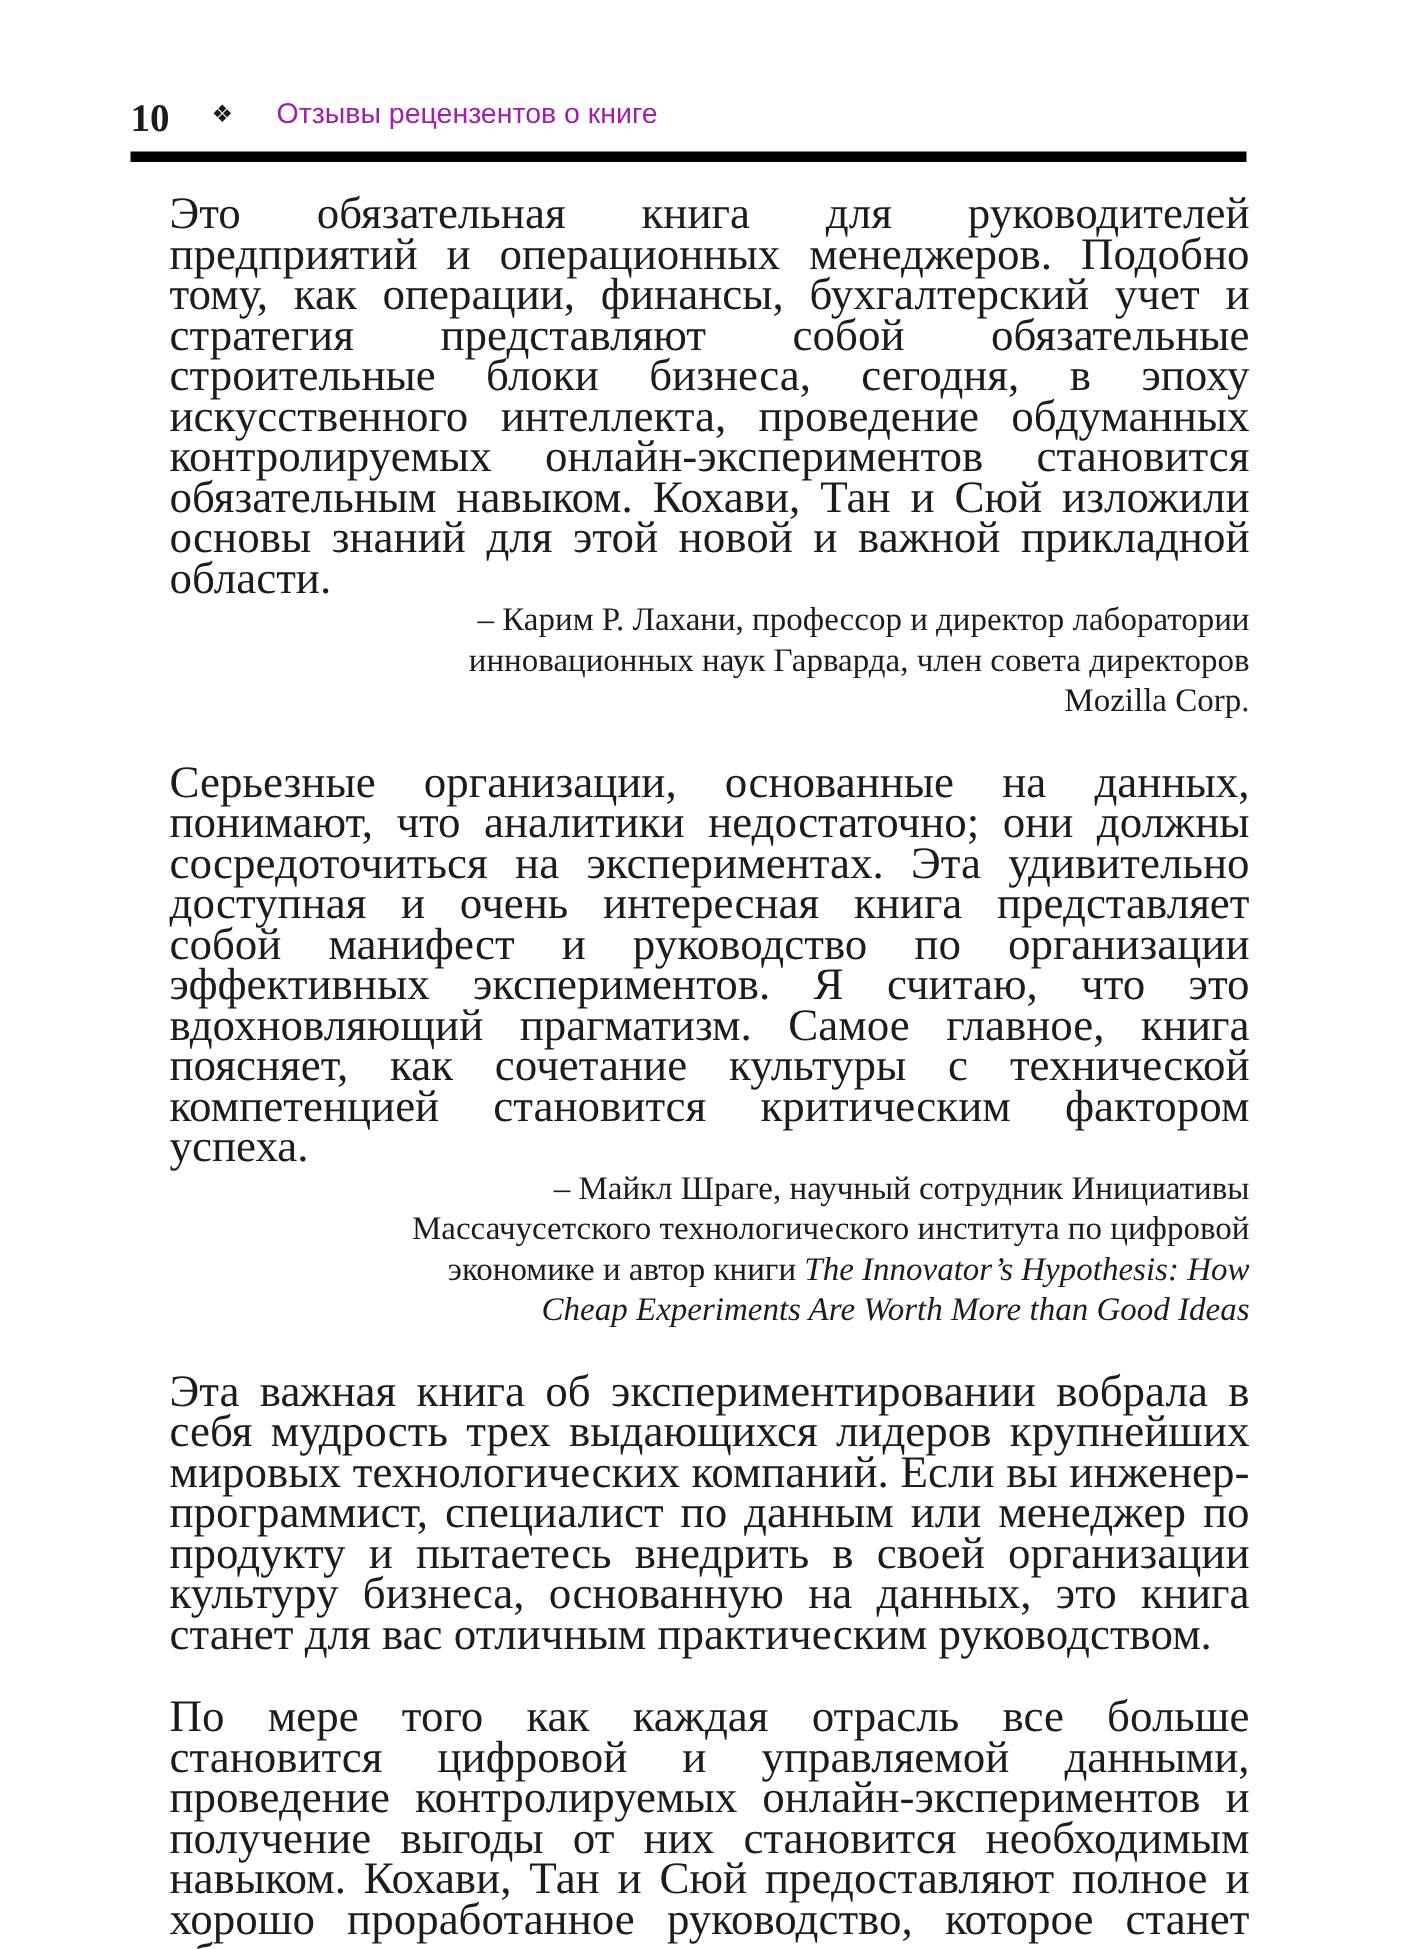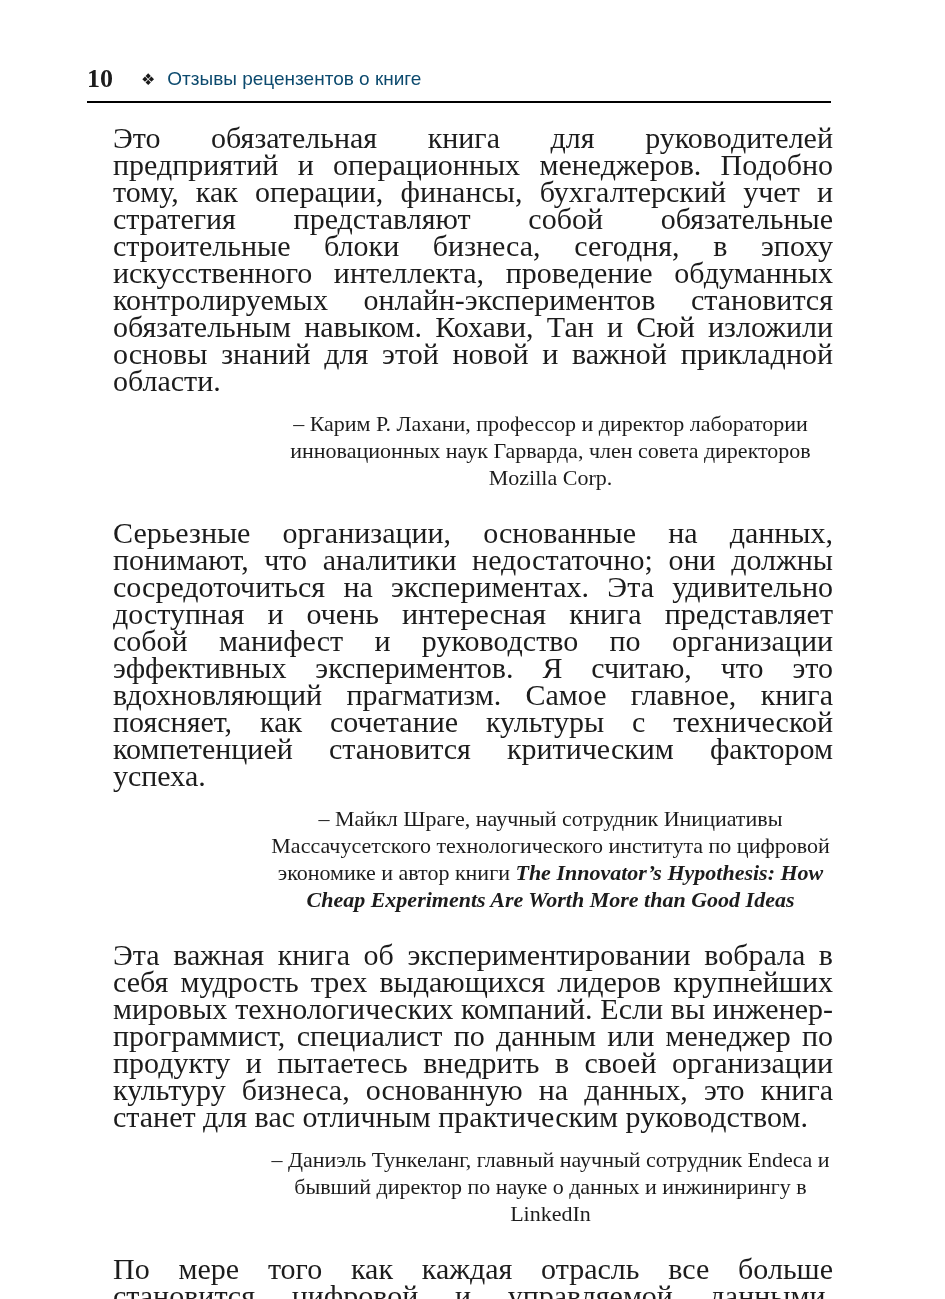--- a/index.html
+++ b/index.html
@@ -20,68 +20,67 @@
     height: 1299px;
     box-sizing: border-box;
     padding-top: 66px;
   }
   
   .header {
     margin-left: 87px;
     width: 744px;
     box-sizing: border-box;
     display: flex;
-    align-items: center;
-    border-bottom: 2px solid #000000;
+    align-items: flex-start;
+    border-bottom: 7px solid #000000;
     padding-bottom: 9px;
   }
   .page-number {
     font-family: "Liberation Serif", serif;
     font-weight: bold;
     font-size: 26px;
     line-height: 1;
   }
   .diamond {
     font-family: "DejaVu Sans", sans-serif;
     font-size: 16px;
     margin-left: 28px;
     color: #1a1a1a;
   }
   .running-title {
     font-family: "Liberation Sans", sans-serif;
     font-size: 19px;
-    margin-left: 12px;
-    color: #0c4a6e;
+    margin-left: 29px;
+    color: #a21caf;
   }
   
   .reviews {
     margin-left: 113px;
     width: 720px;
     margin-top: 21px;
   }
   .review {
     margin-bottom: 28px;
   }
   .review-text {
     margin: 0;
     font-size: 30px;
     line-height: 27px;
     text-align: justify;
     hyphens: auto;
     -webkit-hyphens: auto;
   }
   .review-attribution {
-    margin: 16px 0 0 155px;
+    margin: 0 0 0 155px;
     font-size: 22px;
     line-height: 27px;
-    text-align: center;
+    text-align: right;
   }
   .review-attribution em {
     font-style: italic;
-    font-weight: bold;
   }
 </style>
 </head>
 <body>
 
 <div class="page">
 
   <div class="header">
     <span class="page-number">10</span>
     <span class="diamond">❖</span>
@@ -95,21 +94,20 @@
       <p class="review-attribution"><span>– Карим Р. Лахани, профессор и директор лаборатории инновационных наук Гарварда, член совета директоров Mozilla Corp.</span><em></em></p>
     </section>
 
     <section class="review">
       <p class="review-text">Серьезные организации, основанные на данных, понимают, что аналитики недостаточно; они должны сосредоточиться на экспериментах. Эта удивительно доступная и очень интересная книга представляет собой манифест и руководство по организации эффективных экспериментов. Я считаю, что это вдохновляющий прагматизм. Самое главное, книга поясняет, как сочетание культуры с технической компетенцией становится критическим фактором успеха.</p>
       <p class="review-attribution"><span>– Майкл Шраге, научный сотрудник Инициативы Массачусетского технологического института по цифровой экономике и автор книги </span><em>The Innovator’s Hypothesis: How Cheap Experiments Are Worth More than Good Ideas</em></p>
     </section>
 
     <section class="review">
       <p class="review-text">Эта важная книга об экспериментировании вобрала в себя мудрость трех выдающихся лидеров крупнейших мировых технологических компаний. Если вы инженер-программист, специалист по данным или менеджер по продукту и пытаетесь внедрить в своей организации культуру бизнеса, основанную на данных, это книга станет для вас отличным практическим руководством.</p>
-      <p class="review-attribution"><span>– Даниэль Тункеланг, главный научный сотрудник Endeca и бывший директор по науке о данных и инжинирингу в LinkedIn</span><em></em></p>
     </section>
 
     <section class="review">
       <p class="review-text">По мере того как каждая отрасль все больше становится цифровой и управляемой данными, проведение контролируемых онлайн-экспериментов и получение выгоды от них становится необходимым навыком. Кохави, Тан и Сюй предоставляют полное и хорошо проработанное руководство, которое станет обязательным чтением как для практиков, так и для руководителей.</p>
     </section>
 
   </div>
 
 </div>
 

